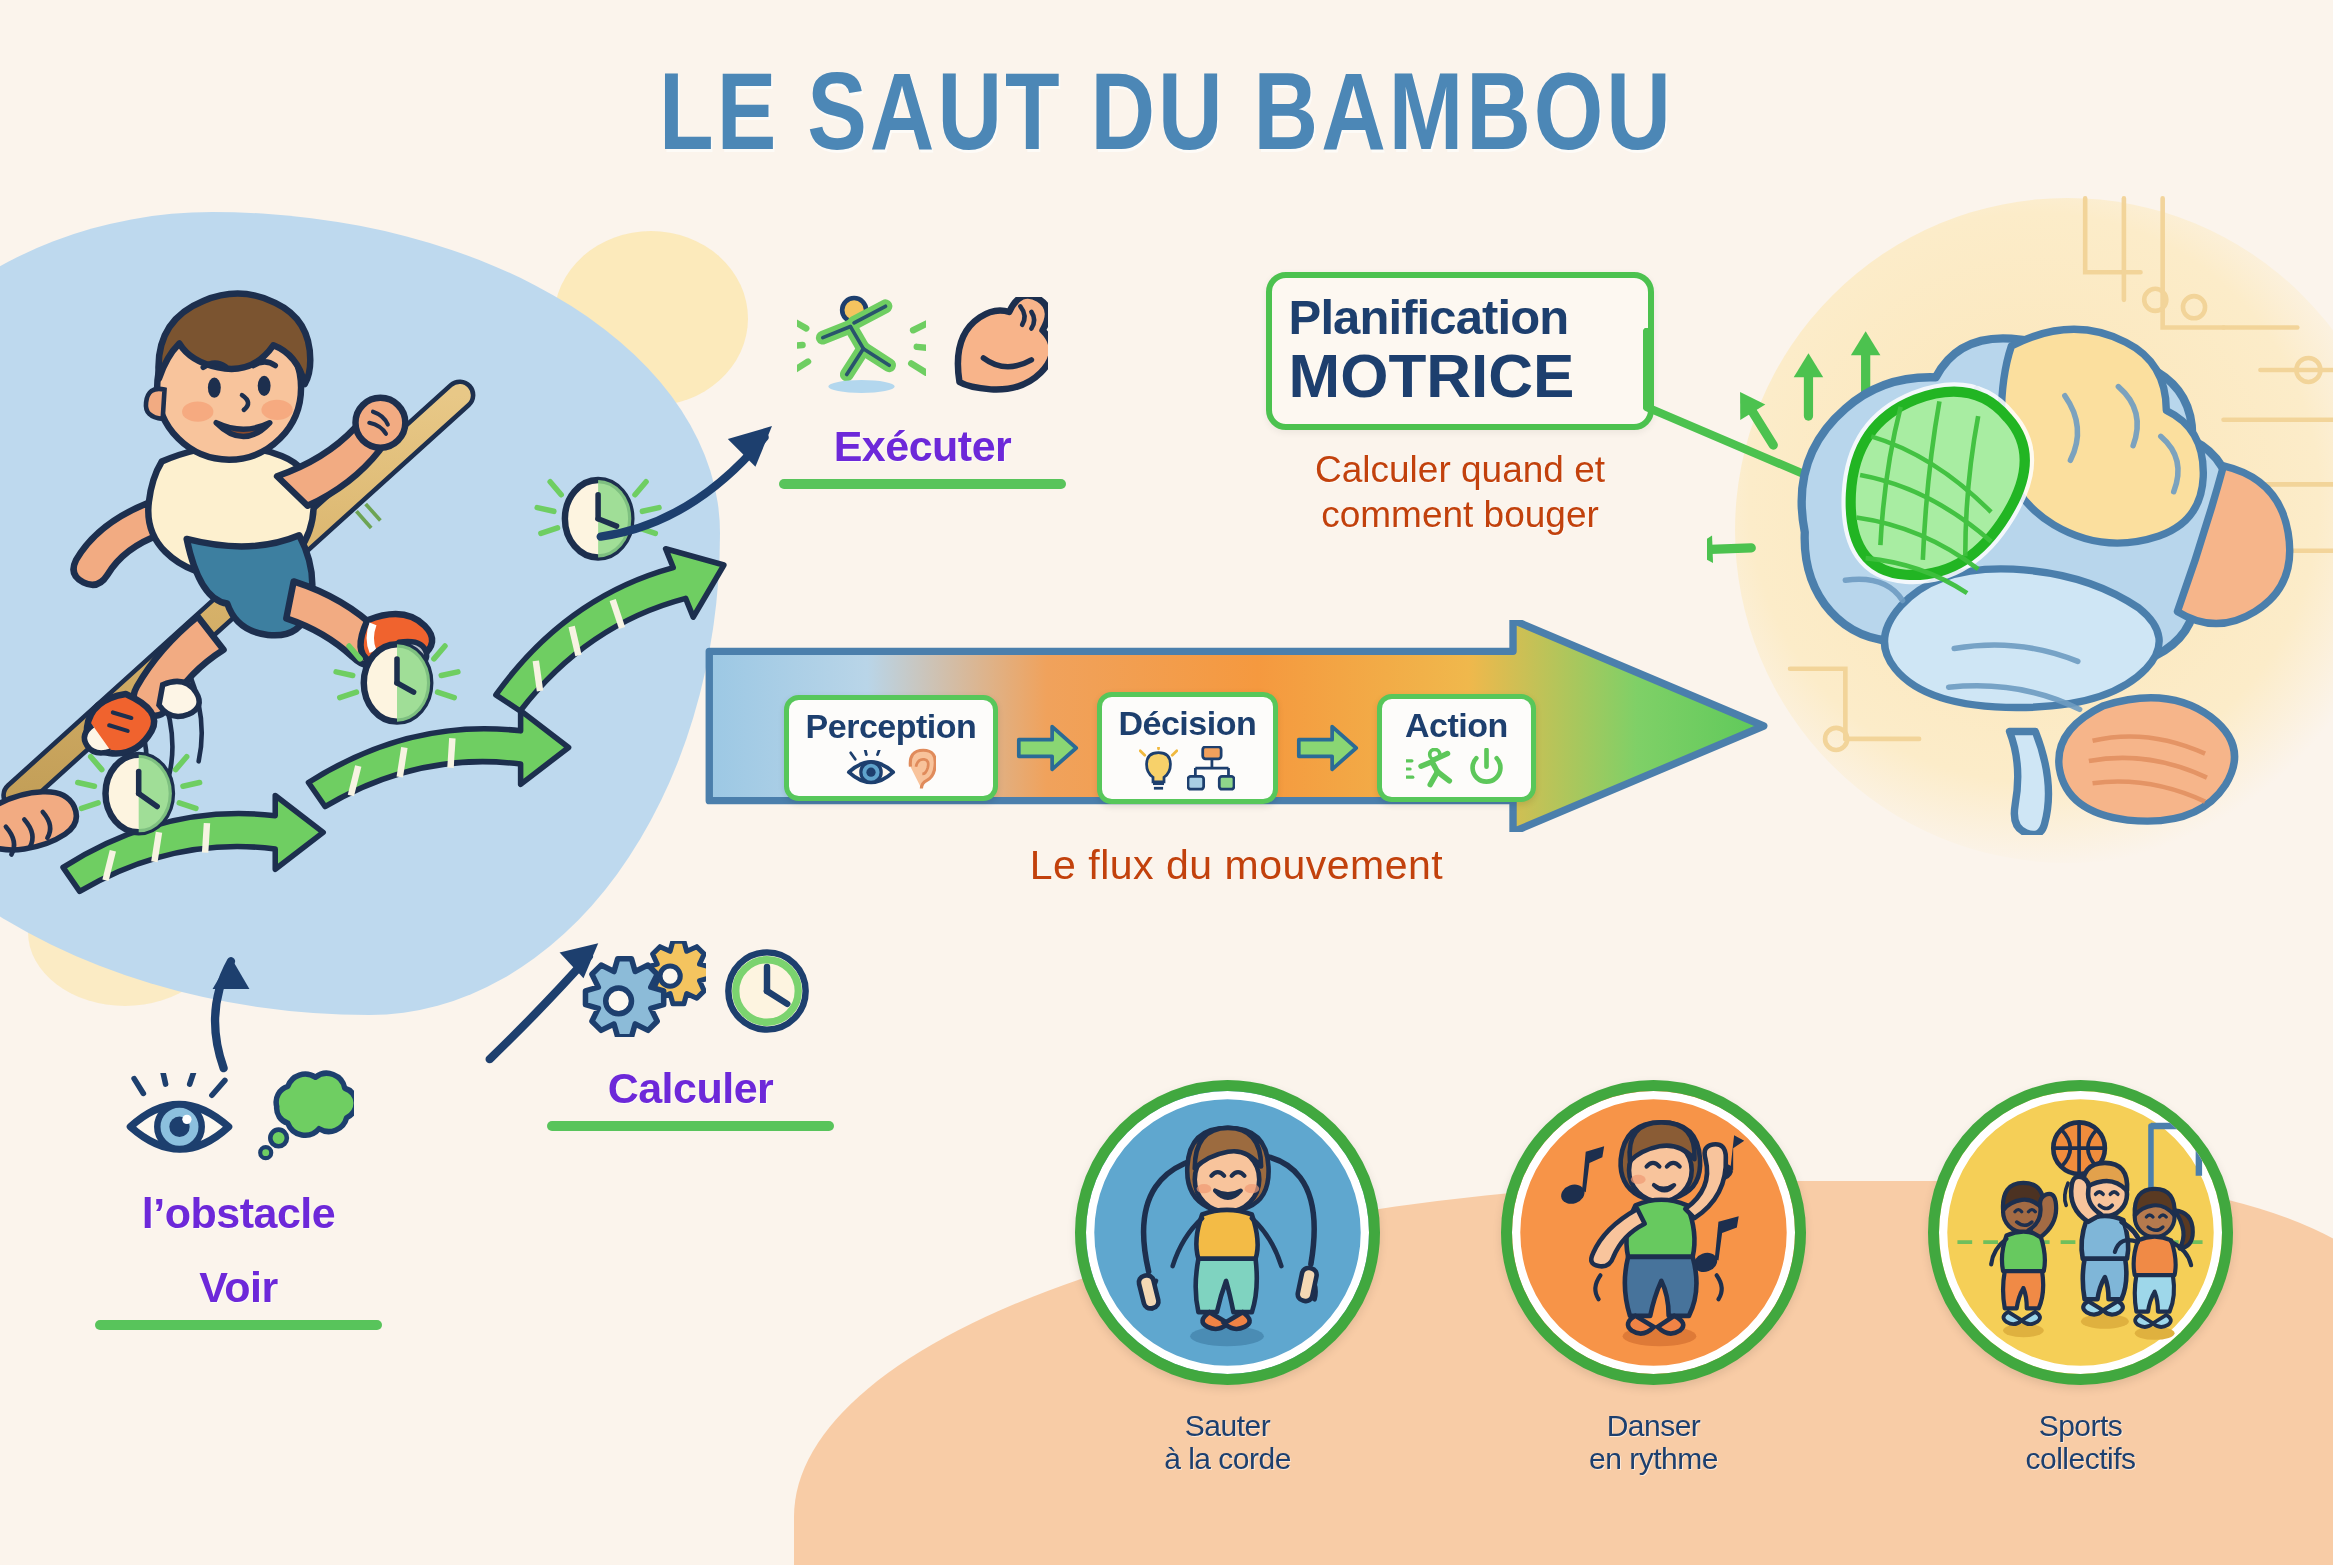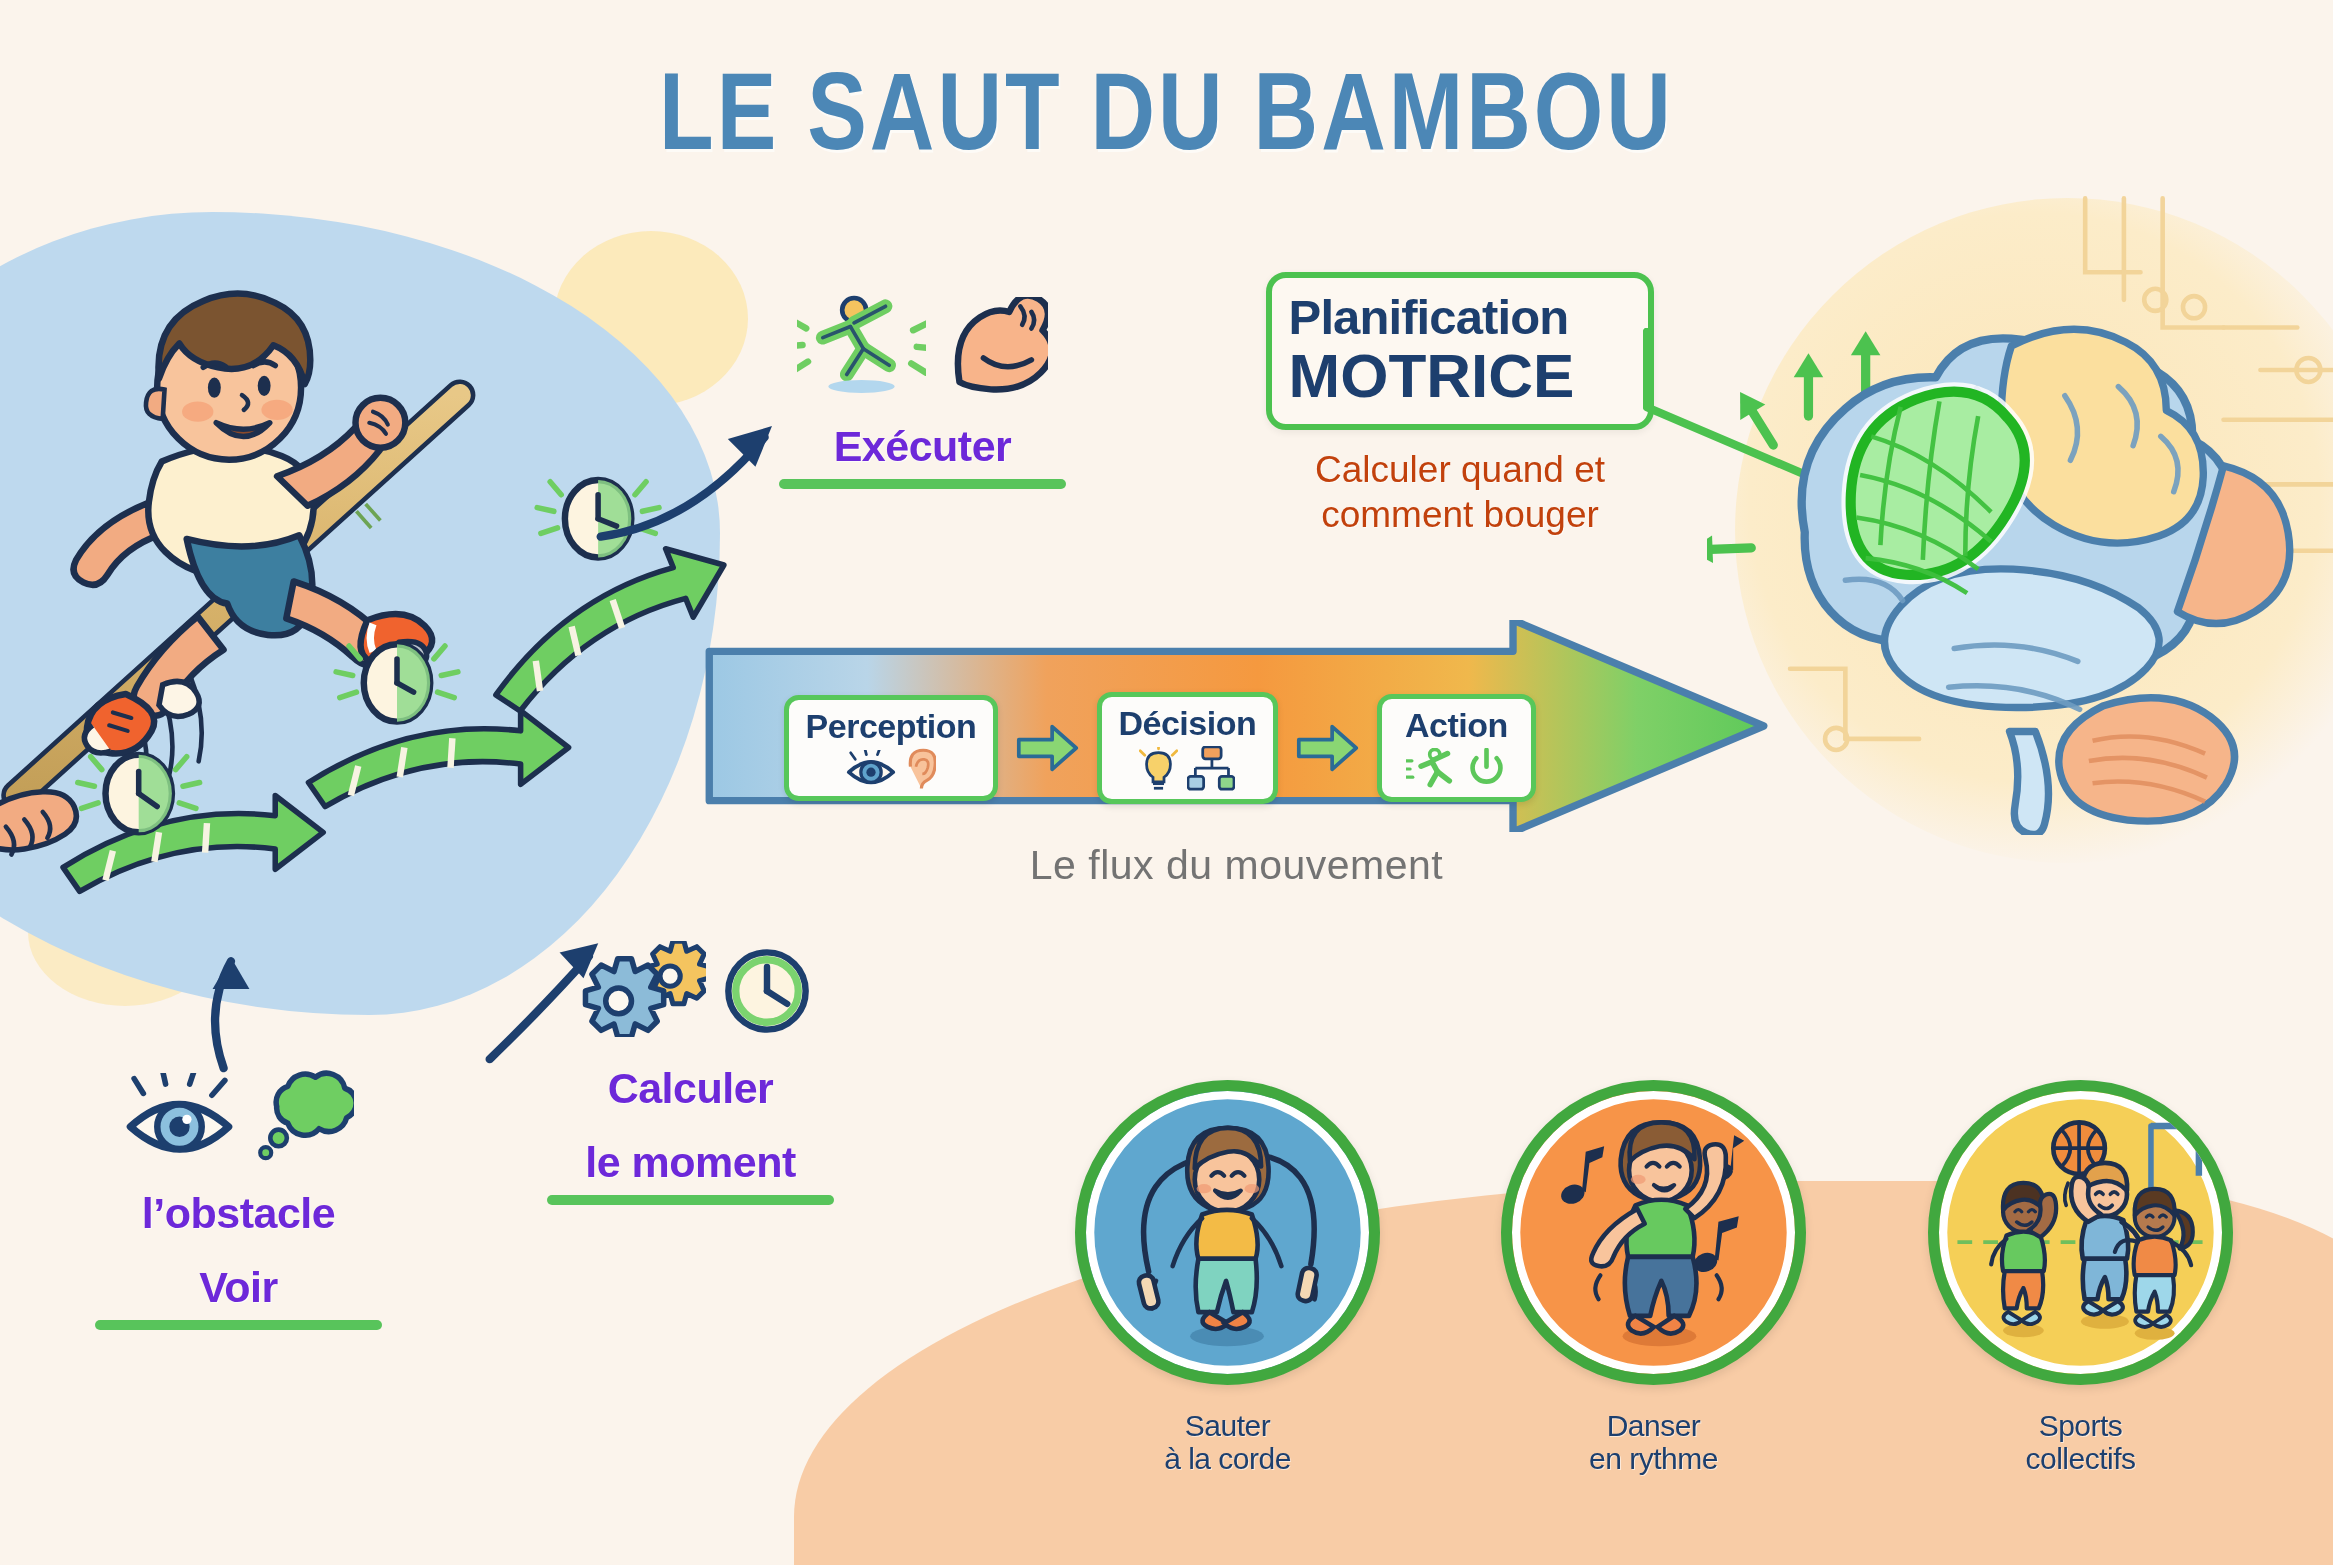--- a/index.html
+++ b/index.html
@@ -134,21 +134,21 @@
     line-height: 1.05;
   }
   .chip-icons {
     margin-top: 3.7px;
     display:flex; align-items:center; justify-content:center; gap: 9.2px;
   }
   .mini-arrow { flex: 0 0 auto; }
   #flow-caption {
     position: absolute; left: 0; top: 222px; width: 1071px;
     text-align: center;
-    color: #737373; font-size: 41px;
+    color: #c2410c; font-size: 41px;
     font-family: "Liberation Sans Narrow","Liberation Sans",sans-serif;
     letter-spacing: 0.5px;
   }
 
   
   #circles { left: 1043px; top: 1080px; width: 1227px; height: 480px; }
   .circle-item { position: absolute; width: 369px; text-align: center; }
   .circle-face {
     width: 305px; height: 305px; margin: 0 auto;
     border-radius: 50%;
@@ -417,21 +417,20 @@
       <svg width="92" height="92" viewBox="0 0 100 100">
         <circle cx="50" cy="50" r="42" fill="#fdf4e0" stroke="#1d3f6e" stroke-width="7"></circle>
         <circle cx="50" cy="50" r="34" fill="none" stroke="#7bd36f" stroke-width="8"></circle>
         <g stroke="#1d3f6e" stroke-width="7" stroke-linecap="round">
           <path d="M50 50 L50 24"></path>
             <path d="M50 50 L72 64"></path>
         </g>
       </svg>
     </div>
     <div class="label-text">Calculer</div>
-    <div class="label-text">le moment</div>
     <div class="label-underline"></div>
   </div>
 
   <div class="abs label-block" style="left:738px; top:295px; width:369px;">
     <div class="icon-row">
 
       <svg width="129" height="100" viewBox="0 0 140 108">
         <g stroke="#6fce62" stroke-width="7" stroke-linecap="round">
           <path d="M10 36 l-14 -8"></path>
             <path d="M6 54 l-18 2"></path>

